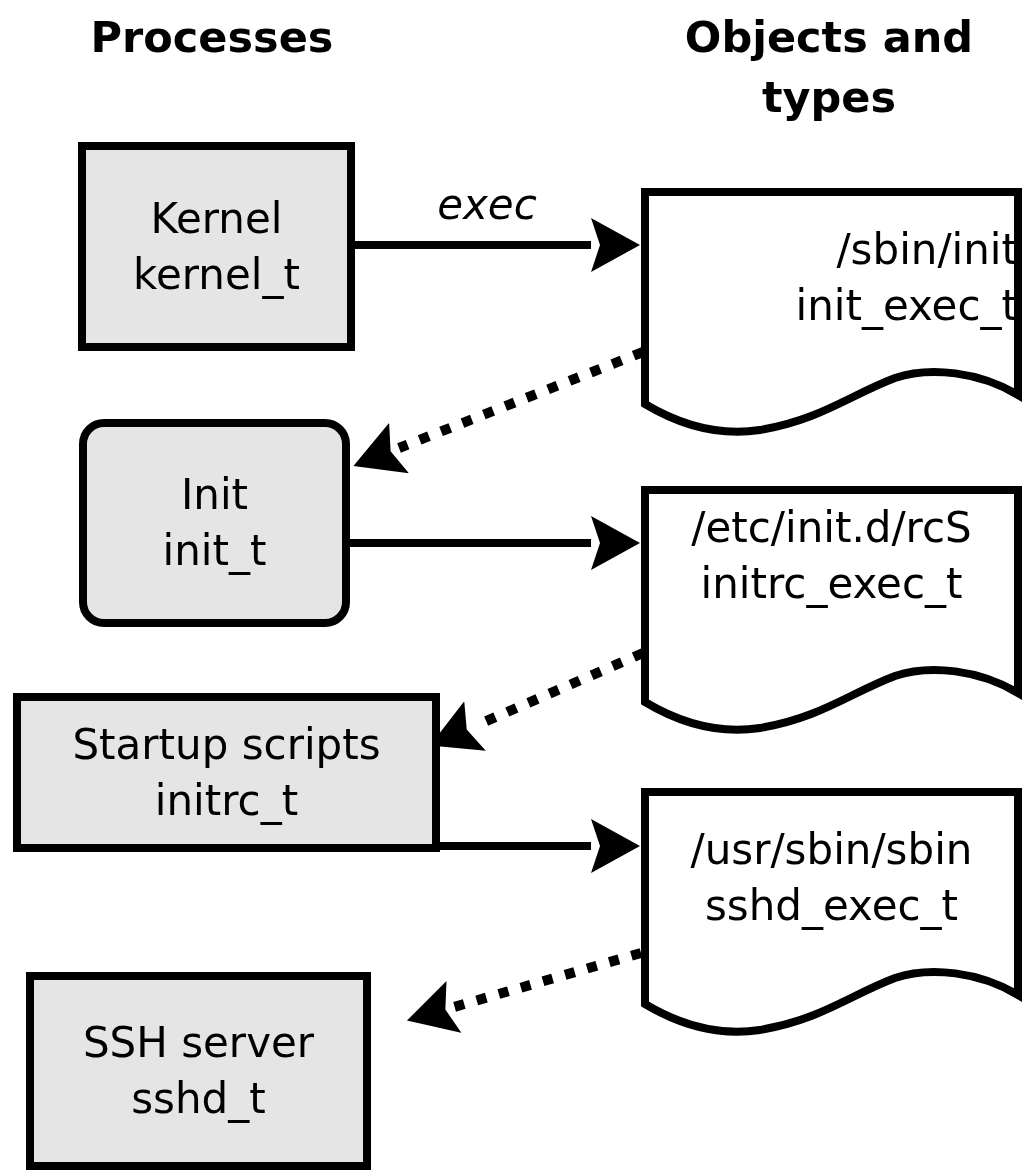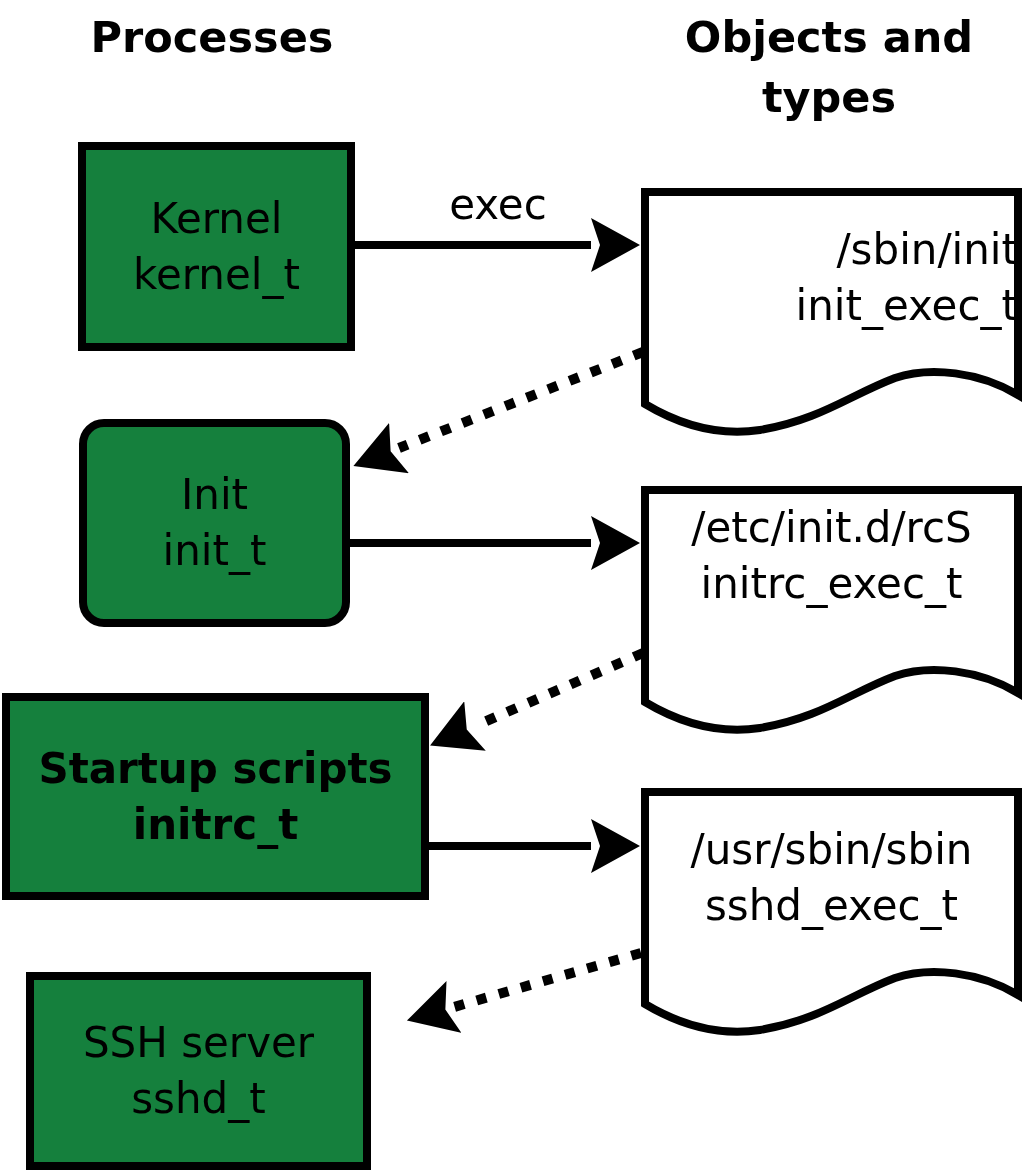--- a/index.html
+++ b/index.html
@@ -7,21 +7,21 @@
     position:relative;width:1024px;height:1173px;background:#fff;
     font-family:"DejaVu Sans","Liberation Sans",sans-serif;color:#000;overflow:hidden;
   }
   .layer{position:absolute;left:0;top:0;}
   .hdr{
     position:absolute;font-weight:bold;font-size:43px;line-height:53px;
     text-align:center;white-space:nowrap;
   }
   .hdr span{display:block;margin-top:7px;}
   .pbox{
-    position:absolute;box-sizing:border-box;border:8px solid #000;background:#15803d;
+    position:absolute;box-sizing:border-box;border:8px solid #000;background:#e5e5e5;
     display:flex;flex-direction:column;align-items:center;justify-content:center;
     font-size:42px;line-height:56px;text-align:center;
   }
   .pbox span{display:block;}
   .doclabel{
     position:absolute;left:645px;width:373px;text-align:center;
     font-size:42px;line-height:56px;
   }
   .doclabel span{display:block;}
   .edgelabel{
@@ -71,21 +71,21 @@
   </div>
 
   <div class="pbox" style="left:78px;top:142px;width:277px;height:209px;">
     <span>Kernel</span>
     <span>kernel_t</span>
   </div>
   <div class="pbox" style="left:79px;top:419px;width:271px;height:208px;border-radius:25px;">
     <span>Init</span>
     <span>init_t</span>
   </div>
-  <div class="pbox" style="left:2px;top:693px;width:427px;height:207px;font-weight:bold;">
+  <div class="pbox" style="left:13px;top:693px;width:427px;height:159px;">
     <span>Startup scripts</span>
     <span>initrc_t</span>
   </div>
   <div class="pbox" style="left:26px;top:972px;width:345px;height:198px;">
     <span>SSH server</span>
     <span>sshd_t</span>
   </div>
 
   <div class="doclabel" style="top:222px;text-align:right;">
     <span>/sbin/init</span>
@@ -93,15 +93,15 @@
   </div>
   <div class="doclabel" style="top:500px;">
     <span>/etc/init.d/rcS</span>
     <span>initrc_exec_t</span>
   </div>
   <div class="doclabel" style="top:822px;">
     <span>/usr/sbin/sbin</span>
     <span>sshd_exec_t</span>
   </div>
 
-  <div class="edgelabel" style="left:398px;top:184px;width:200px;">exec</div>
+  <div class="edgelabel" style="left:387px;top:184px;width:200px;font-style:italic;">exec</div>
 
 </div>
 
 </body></html>

